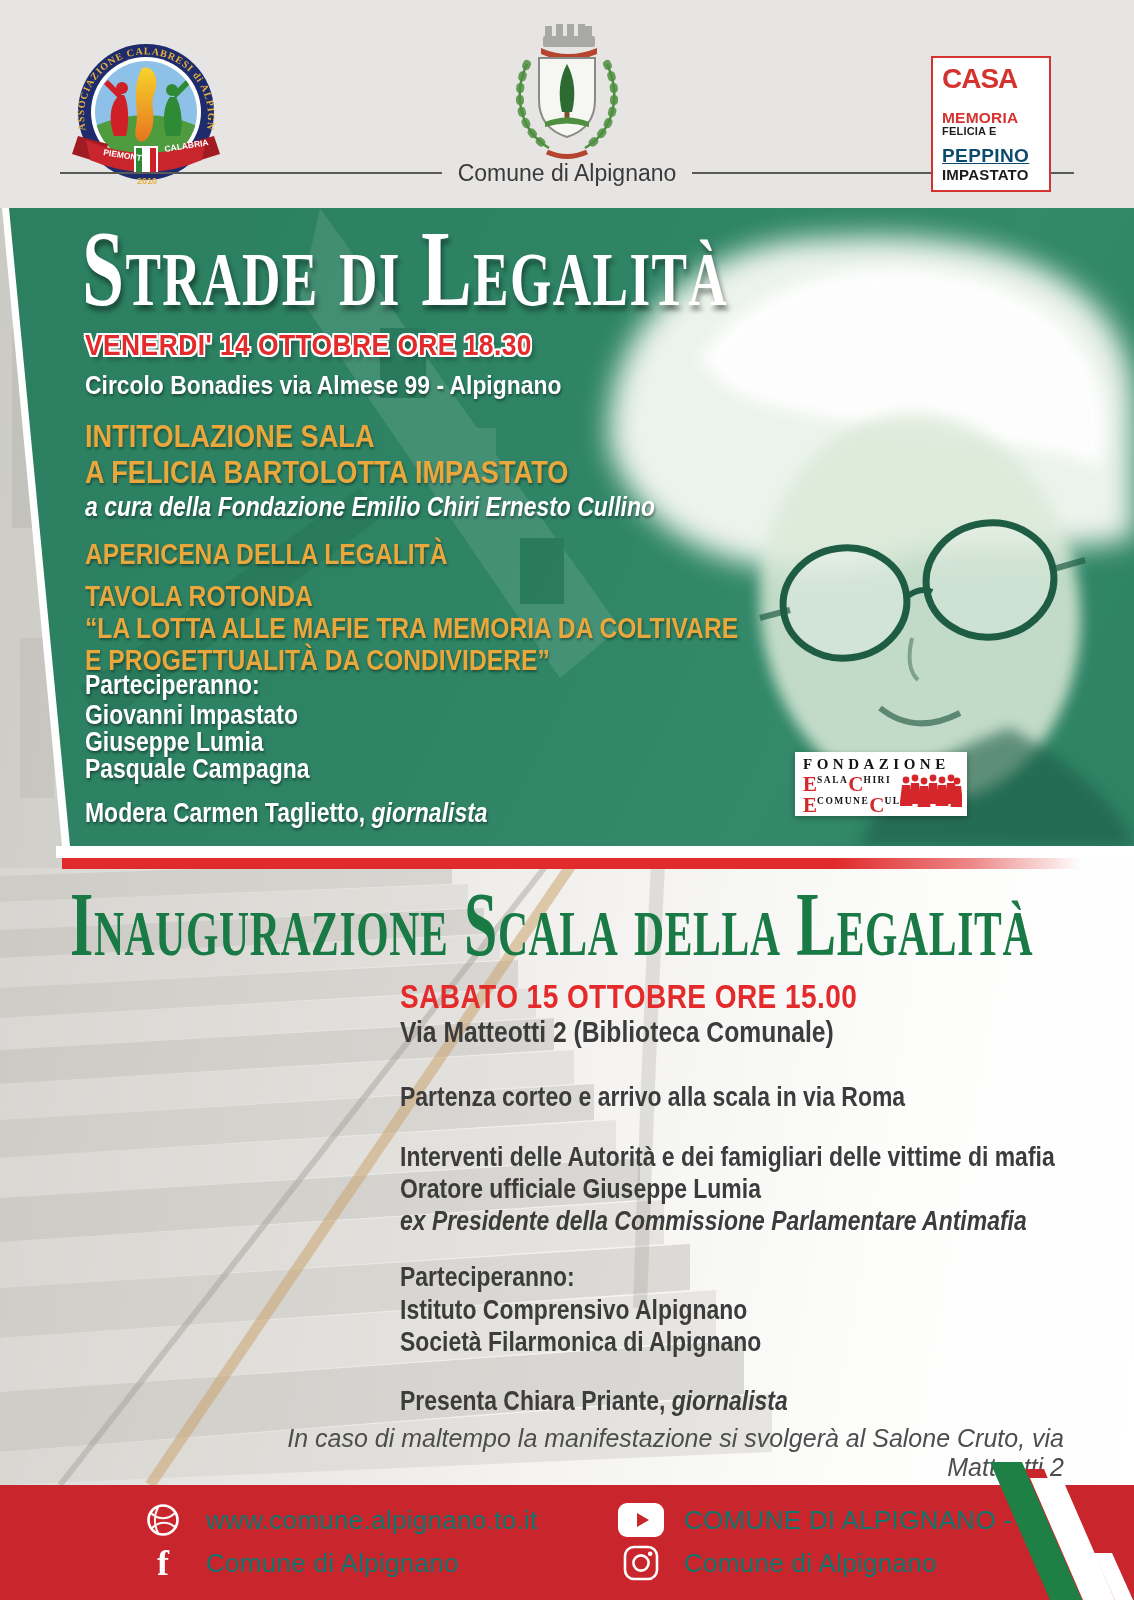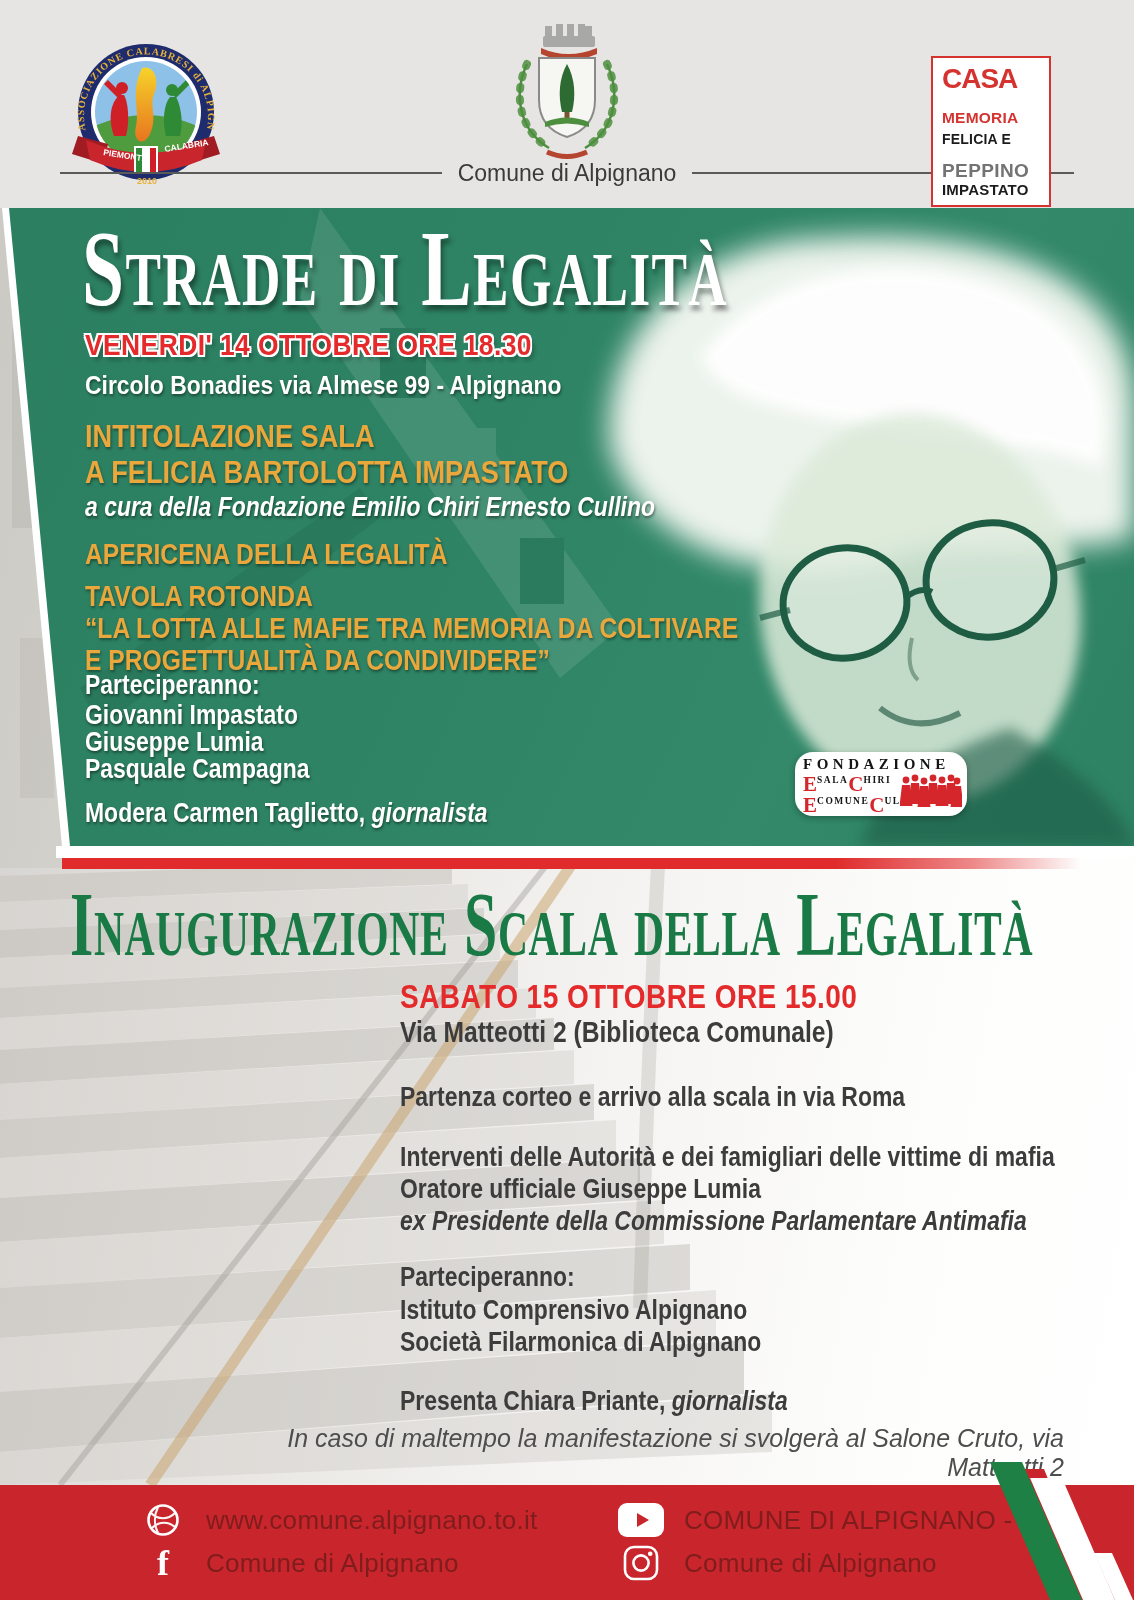--- a/index.html
+++ b/index.html
@@ -11,22 +11,22 @@
   .assoc-logo{position:absolute;left:70px;top:40px;width:152px;height:152px;}
   .arms-logo{position:absolute;left:497px;top:22px;width:140px;height:142px;}
   .muni-line{position:absolute;left:60px;right:60px;top:158px;height:30px;
              display:flex;align-items:center;gap:16px;}
   .muni-rule{flex:1;border-top:2px solid #5a5a58;}
   .muni-text{font-size:23px;color:#3a3a3a;white-space:nowrap;}
   .casa-box{position:absolute;left:931px;top:56px;width:100px;background:#fff;
             border:2px solid #d5332f;padding:7px 7px 8px 9px;line-height:1;}
   .casa-l1{font-size:28px;font-weight:700;color:#d5332f;letter-spacing:-1px;}
   .casa-l2{font-size:15.5px;font-weight:700;color:#d5332f;letter-spacing:.2px;margin-top:17px;}
-  .casa-l3{font-size:14px;font-weight:700;color:#1c1c1c;margin-top:6px;letter-spacing:.2px;}
-  .casa-l4{font-size:19px;font-weight:700;color:#737373;margin-top:15px;letter-spacing:.4px;}
+  .casa-l3{font-size:11px;font-weight:700;color:#1c1c1c;margin-top:0;letter-spacing:.2px;}
+  .casa-l4{font-size:19px;font-weight:700;color:#0c4a6e;margin-top:9px;letter-spacing:.4px;text-decoration:underline;}
   .casa-l5{font-size:15px;font-weight:700;color:#1c1c1c;margin-top:2px;letter-spacing:.2px;}
 
   
   .photo-bg{position:absolute;left:0;top:208px;width:1134px;height:1277px;
             background:linear-gradient(100deg,#d2d0cc 0%,#e7e5e1 30%,#f4f3f1 55%,#fdfdfc 80%,#ffffff 100%);}
   .photo-bg svg{position:absolute;left:0;top:0;}
 
   
   .green-edge{position:absolute;left:0;top:208px;width:1134px;height:638px;background:#ffffff;
               clip-path:polygon(2px 0,1134px 0,1134px 638px,62px 638px);}
@@ -43,21 +43,21 @@
   .red-outline{font-size:30px;font-weight:800;color:#e42a2b;letter-spacing:.5px;
        text-shadow:-2px -2px 0 #fff,2px -2px 0 #fff,-2px 2px 0 #fff,2px 2px 0 #fff,
                    0 -2px 0 #fff,0 2px 0 #fff,-2px 0 0 #fff,2px 0 0 #fff,4px 5px 5px rgba(0,0,0,.3);}
   .white-b{color:#fff;font-weight:700;text-shadow:1px 2px 3px rgba(0,0,0,.45);}
   .gold{color:#eaa73c;font-weight:700;text-shadow:1px 2px 3px rgba(0,0,0,.4);}
   .it{font-style:italic;}
 
   
   .fond-box{position:absolute;left:795px;top:544px;width:172px;height:64px;background:#fff;
             box-shadow:0 2px 6px rgba(0,0,0,.3);padding:5px 6px 4px 8px;box-sizing:border-box;
-            font-family:"Liberation Serif",serif;border-radius:18px;}
+            font-family:"Liberation Serif",serif;}
   .fond-title{font-size:15px;font-weight:700;color:#141414;letter-spacing:4.5px;line-height:1;}
   .fond-row{display:flex;align-items:flex-start;line-height:1;}
   .fond-names{margin-top:2px;}
   .fond-big{font-size:21px;font-weight:700;color:#d5262b;}
   .fond-small{font-size:9.5px;font-weight:700;color:#141414;letter-spacing:1.5px;position:relative;top:2px;}
   .fond-people{position:absolute;right:5px;top:22px;}
 
   
   .stripe-white{position:absolute;left:56px;top:846px;right:0;height:12px;background:#fff;}
   .stripe-red{position:absolute;left:62px;top:858px;right:0;height:11px;
@@ -72,21 +72,21 @@
            font-weight:700;font-size:27px;color:#3d3c3c;}
   .e2-red{font-size:33px;font-weight:800;color:#e42a2b;letter-spacing:.5px;}
   .e2-loc{font-size:29px;}
   .weather-note{position:absolute;left:200px;right:70px;top:1424px;text-align:right;
                 font-style:italic;font-size:25px;color:#4d4d4d;font-weight:400;}
 
   
   .footer{position:absolute;left:0;top:1485px;width:1134px;height:115px;background:#c9252c;}
   .footer-stripes{position:absolute;right:0;top:1455px;}
   .f-row{position:absolute;display:flex;align-items:center;gap:20px;height:40px;}
-  .f-text{color:#7f1d1d;font-size:26px;letter-spacing:.3px;white-space:nowrap;}
+  .f-text{color:#0f766e;font-size:26px;letter-spacing:.3px;white-space:nowrap;}
   .f-icon{width:46px;display:flex;justify-content:center;align-items:center;}
   .fb-glyph{color:#fff;font-size:36px;font-weight:700;font-family:"Liberation Serif",serif;line-height:1;}
 </style>
 </head>
 <body>
 
 <div class="page">
 
   <div class="header">
 

